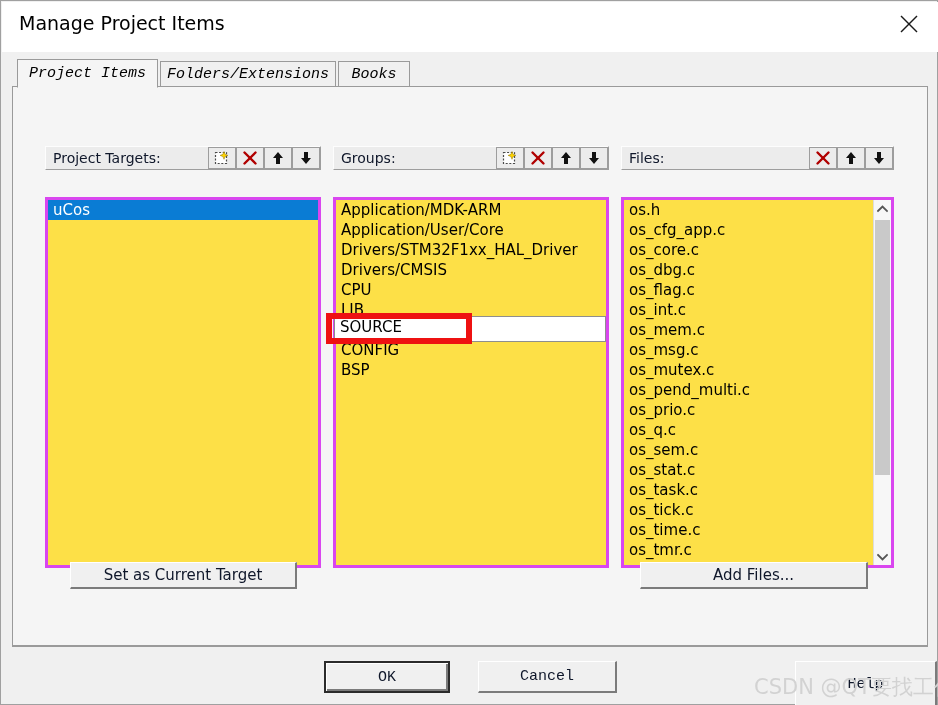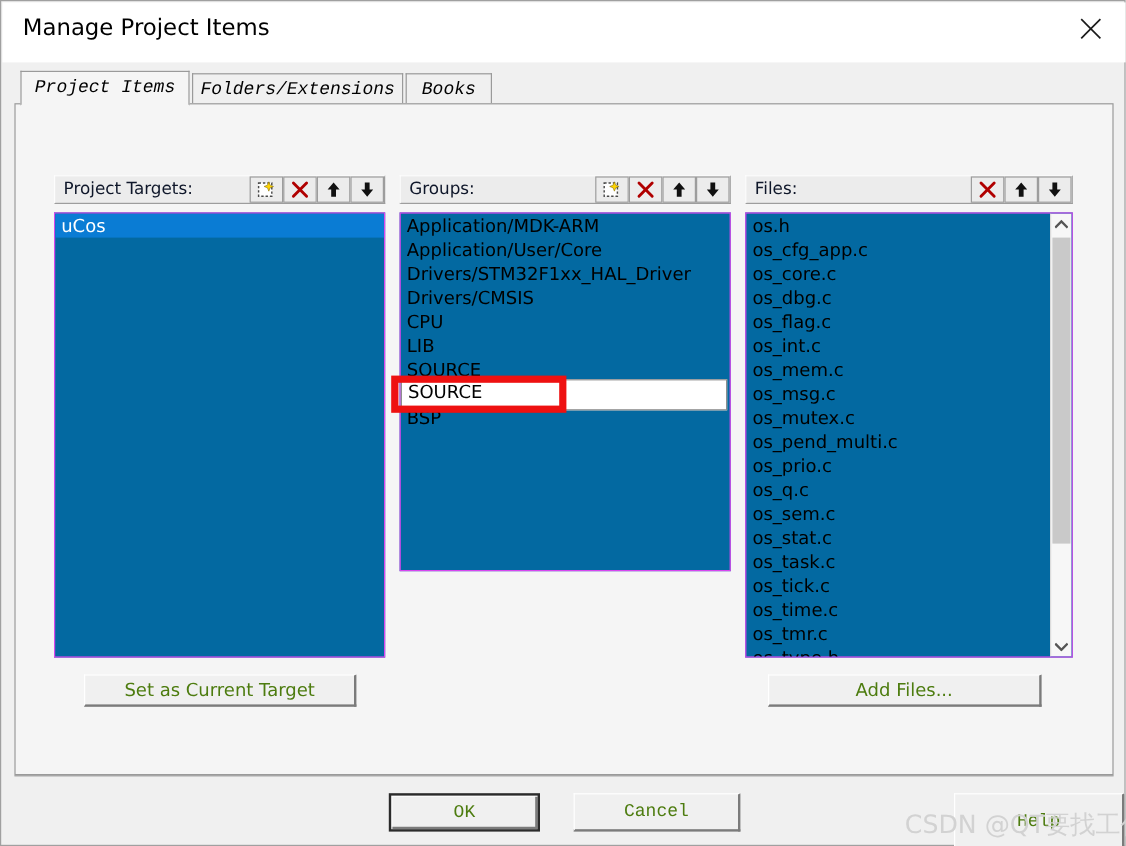--- a/index.html
+++ b/index.html
@@ -146,23 +146,24 @@
   .tbtn.sunk {
     border: 1px solid #9d9d9d;
     background: #ececec;
   }
   .tbtn svg { display:block; }
 
   
   .listbox {
     position: absolute;
     box-sizing: border-box;
-    background: #0369a1;
-    border: 1px solid #d946ef;
+    background: #fde047;
+    border: 3px solid #d946ef;
     overflow: hidden;
+    margin-top: 20px;
   }
   .lrow {
     height: 20px;
     line-height: 20px;
     padding-left: 5px;
     font-size: 15px;
     font-family: "DejaVu Sans", sans-serif;
     color: #000;
     white-space: nowrap;
     cursor: default;
@@ -232,21 +233,21 @@
     background: #f0f0f0;
     border-top: 1px solid #ffffff;
     border-left: 1px solid #ffffff;
     border-right: 2px solid #7b7b7b;
     border-bottom: 2px solid #7b7b7b;
     display: flex;
     align-items: center;
     justify-content: center;
     font-size: 15px;
     font-family: "DejaVu Sans", sans-serif;
-    color: #4d7c0f;
+    color: #0f172a;
     cursor: default;
     white-space: nowrap;
   }
   .pbtn.mono {
     font-family: "Liberation Mono", "DejaVu Sans Mono", monospace;
     font-size: 15px;
   }
   .pbtn.default {
     border: 2px solid #2b2b2b;
     box-shadow: inset 1px 1px 0 #ffffff, inset -2px -2px 0 #7b7b7b;
@@ -355,21 +356,21 @@
         </svg>
       </div>
       <div class="tbtn sunk">
         <svg width="18" height="16" viewBox="0 0 18 16">
           <path d="M9 14 L4 8 L7 8 L7 2 L11 2 L11 8 L14 8 Z" fill="#111111"></path>
         </svg>
       </div>
     </div>
   </div>
 
-  <div class="listbox groups" style="left:332px; top:176px; width:276px; height:299px;">
+  <div class="listbox groups" style="left:332px; top:176px; width:276px; height:371px;">
     <div class="lrow">Application/MDK-ARM</div>
     <div class="lrow">Application/User/Core</div>
     <div class="lrow">Drivers/STM32F1xx_HAL_Driver</div>
     <div class="lrow">Drivers/CMSIS</div>
     <div class="lrow">CPU</div>
     <div class="lrow">LIB</div>
     <div class="lrow">SOURCE</div>
     <div class="lrow">CONFIG</div>
     <div class="lrow">BSP</div>
   </div>

